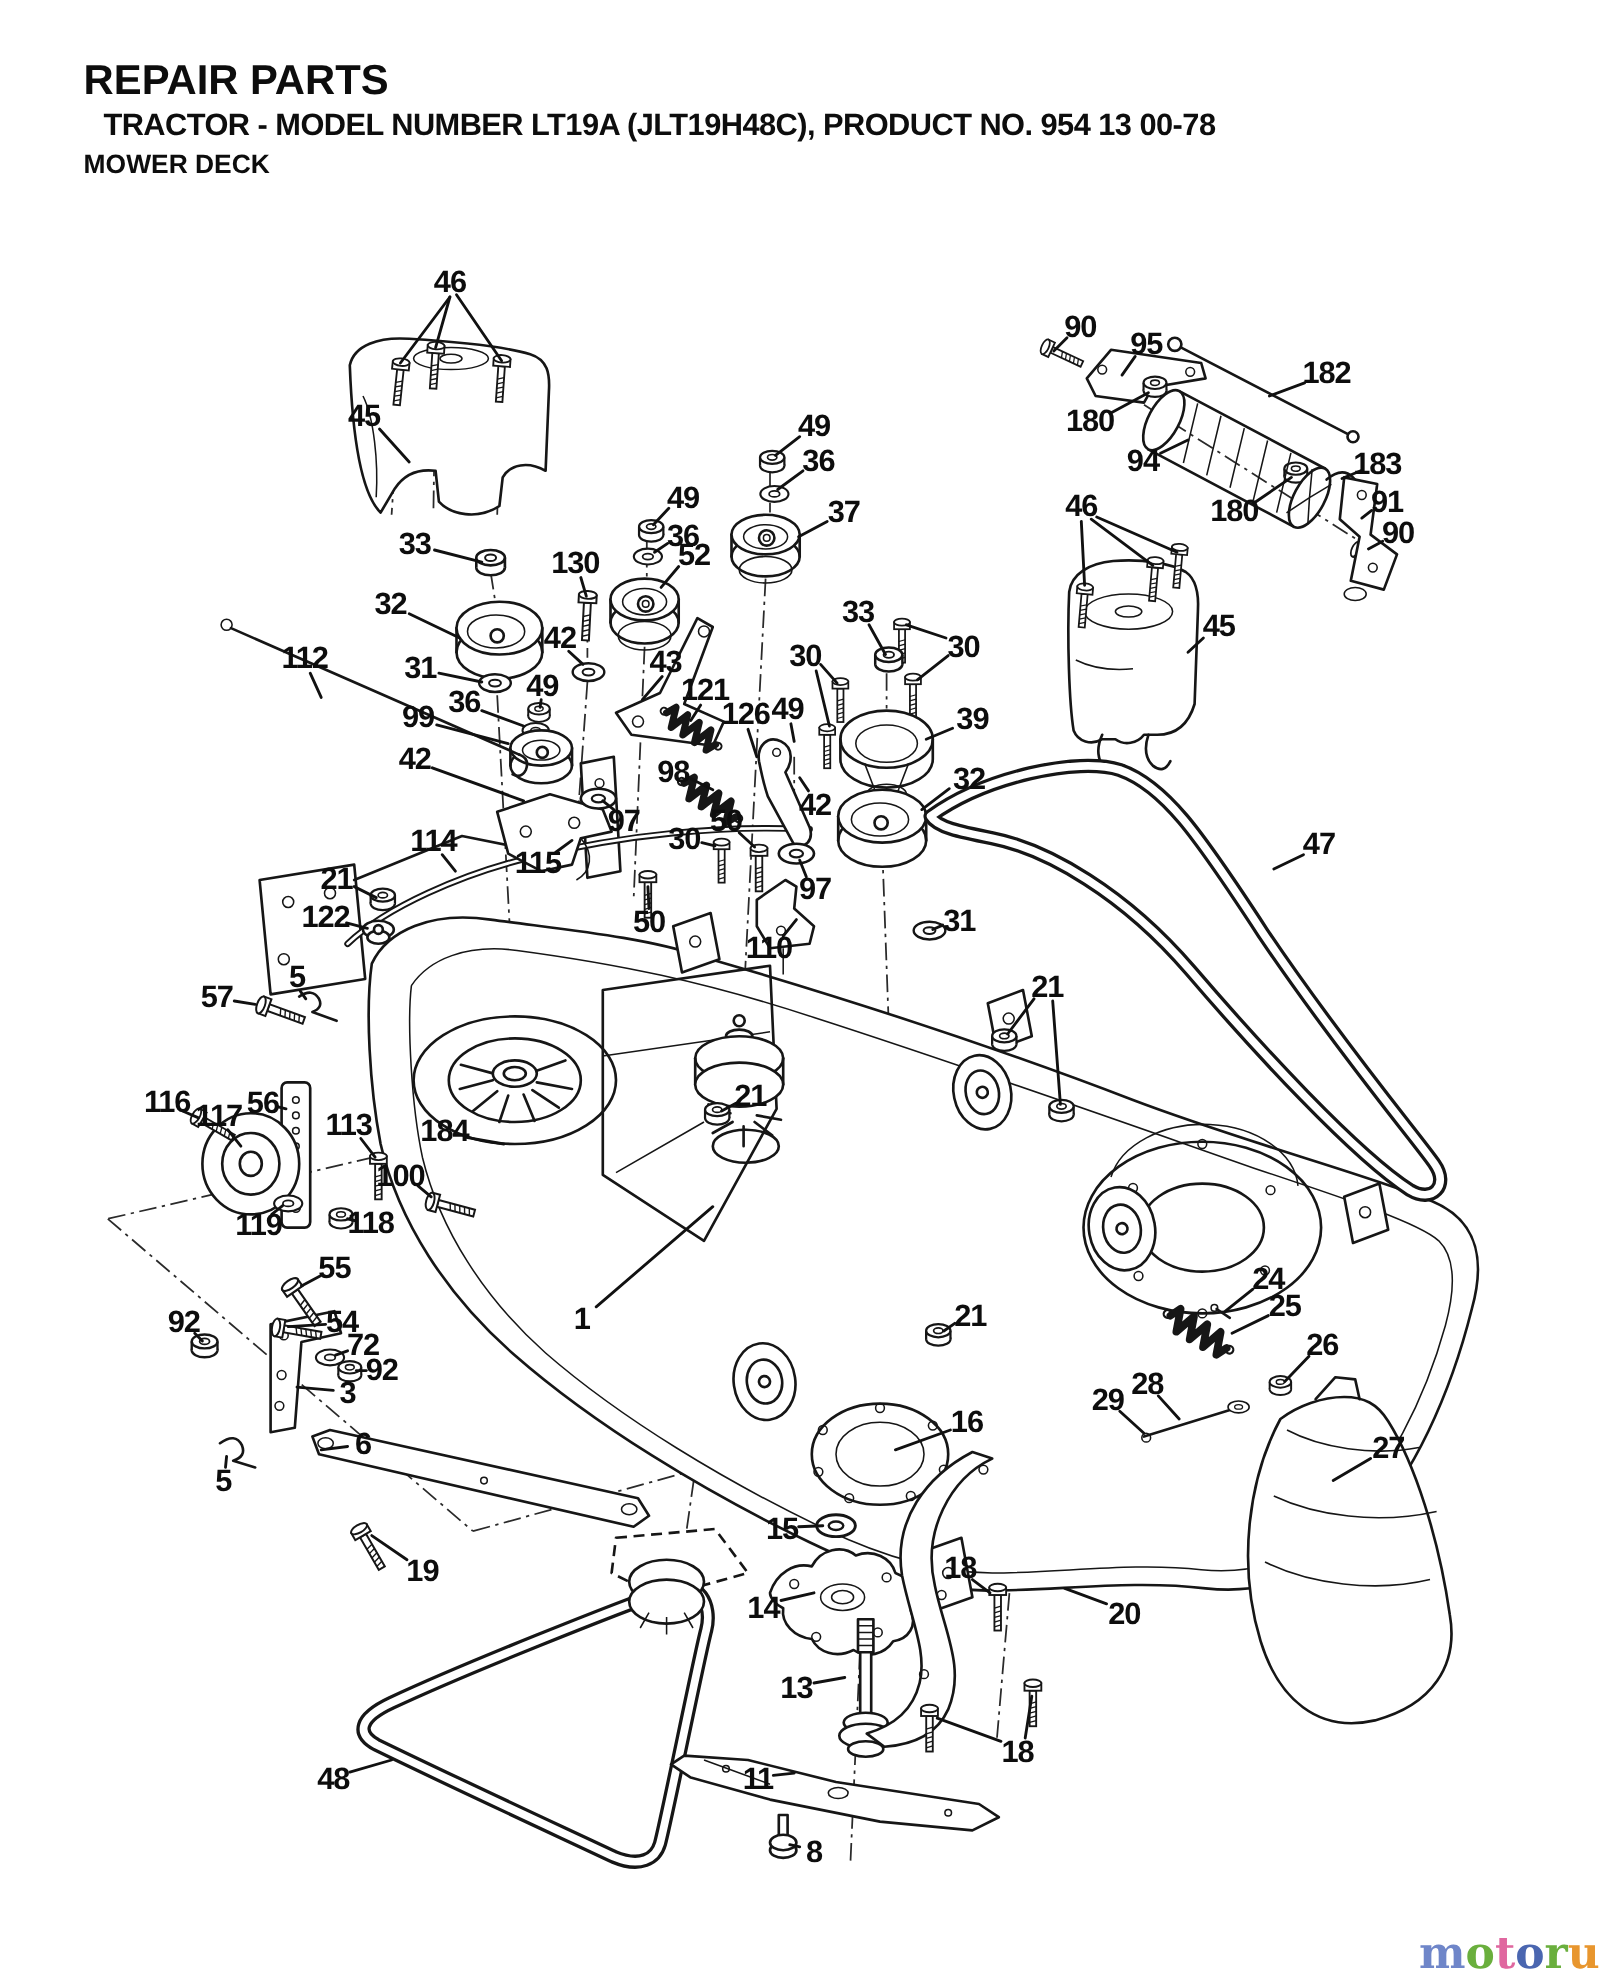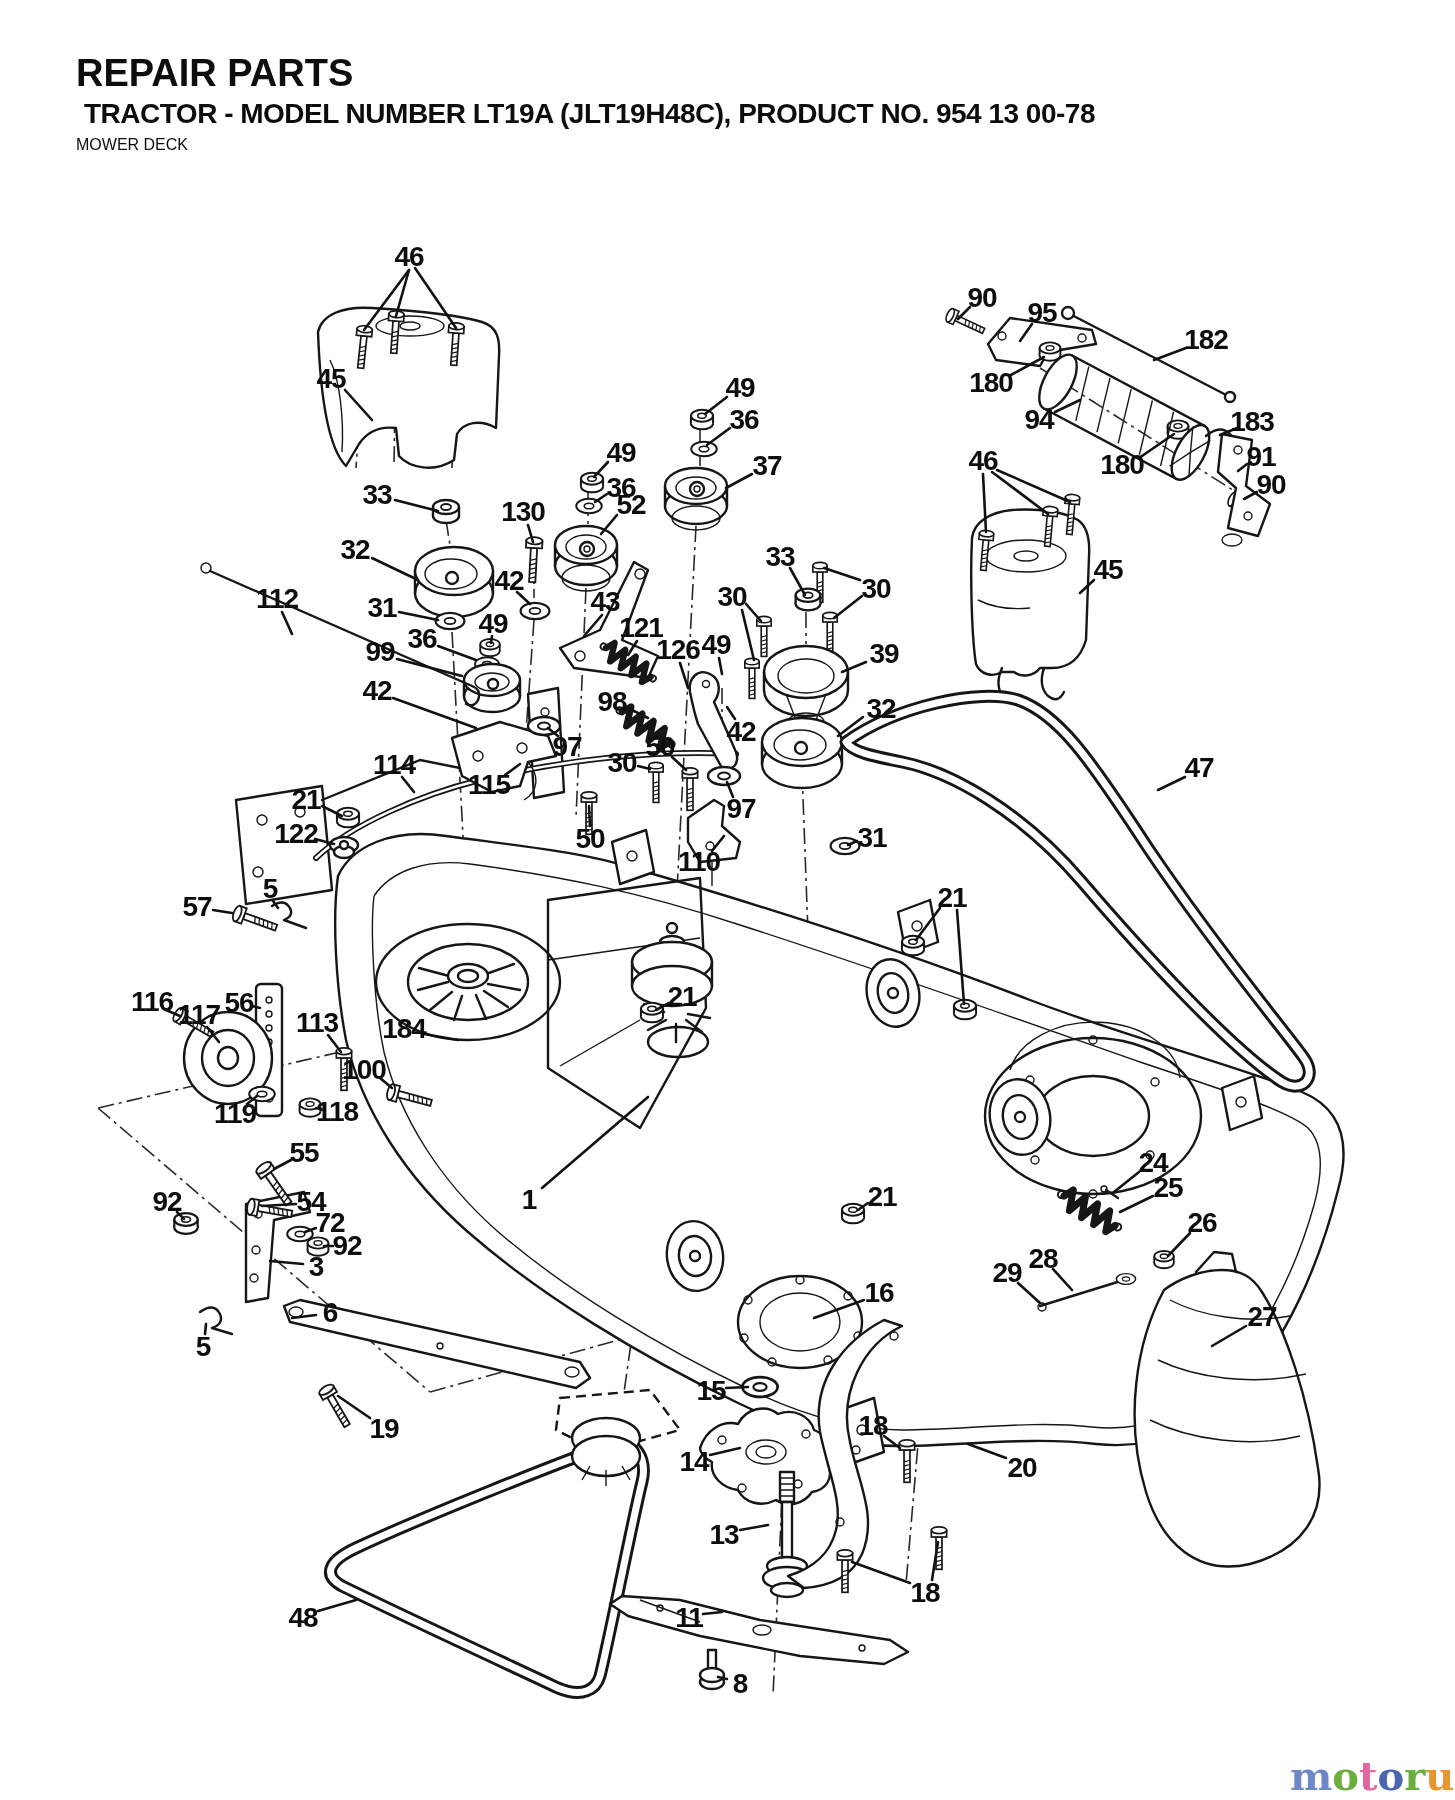--- a/index.html
+++ b/index.html
@@ -1,20 +1,20 @@
 <!DOCTYPE html>
 <html><head>
 <meta charset="utf-8">
 <style>
   html,body{margin:0;padding:0;background:#ffffff;}
   body{width:1455px;height:1800px;position:relative;font-family:"Liberation Sans",sans-serif;overflow:hidden;}
   .hdr{position:absolute;left:0;top:0;width:1455px;color:#0d0d0d;}
   .hdr .title{position:absolute;left:76px;top:52px;font-size:38px;font-weight:bold;letter-spacing:0px;}
-  .hdr .subtitle{position:absolute;left:84px;top:98px;font-size:28px;font-weight:bold;letter-spacing:-0.5px;white-space:nowrap;}
-  .hdr .section{position:absolute;left:76px;top:136px;font-size:16px;font-weight:normal;}
+  .hdr .subtitle{position:absolute;left:94px;top:98px;font-size:28px;font-weight:bold;letter-spacing:-0.5px;white-space:nowrap;}
+  .hdr .section{position:absolute;left:76px;top:136px;font-size:24px;font-weight:bold;}
   svg{position:absolute;left:0;top:0;}
   .ln{stroke:#161616;stroke-width:2.4;fill:none;stroke-linecap:round;stroke-linejoin:round;}
   .fw{stroke:#161616;stroke-width:2.4;fill:#ffffff;stroke-linejoin:round;}
   .thin{stroke:#161616;stroke-width:1.4;fill:none;}
   .dd{stroke:#2a2a2a;stroke-width:1.6;fill:none;stroke-dasharray:16 5 3 5;}
   .belt{stroke:#161616;stroke-width:13;fill:none;stroke-linejoin:round;stroke-linecap:round;}
   .beltin{stroke:#ffffff;stroke-width:7;fill:none;stroke-linejoin:round;stroke-linecap:round;}
   .part-label{font-family:"Liberation Sans",sans-serif;font-size:28px;font-weight:bold;fill:#0d0d0d;text-anchor:middle;dominant-baseline:central;letter-spacing:-1px;}
   .leader{stroke:#111111;stroke-width:2.6;stroke-linecap:round;}
   .wm{position:absolute;left:1290px;top:1752px;font-family:"DejaVu Serif",serif;font-weight:bold;font-size:40px;white-space:nowrap;}

